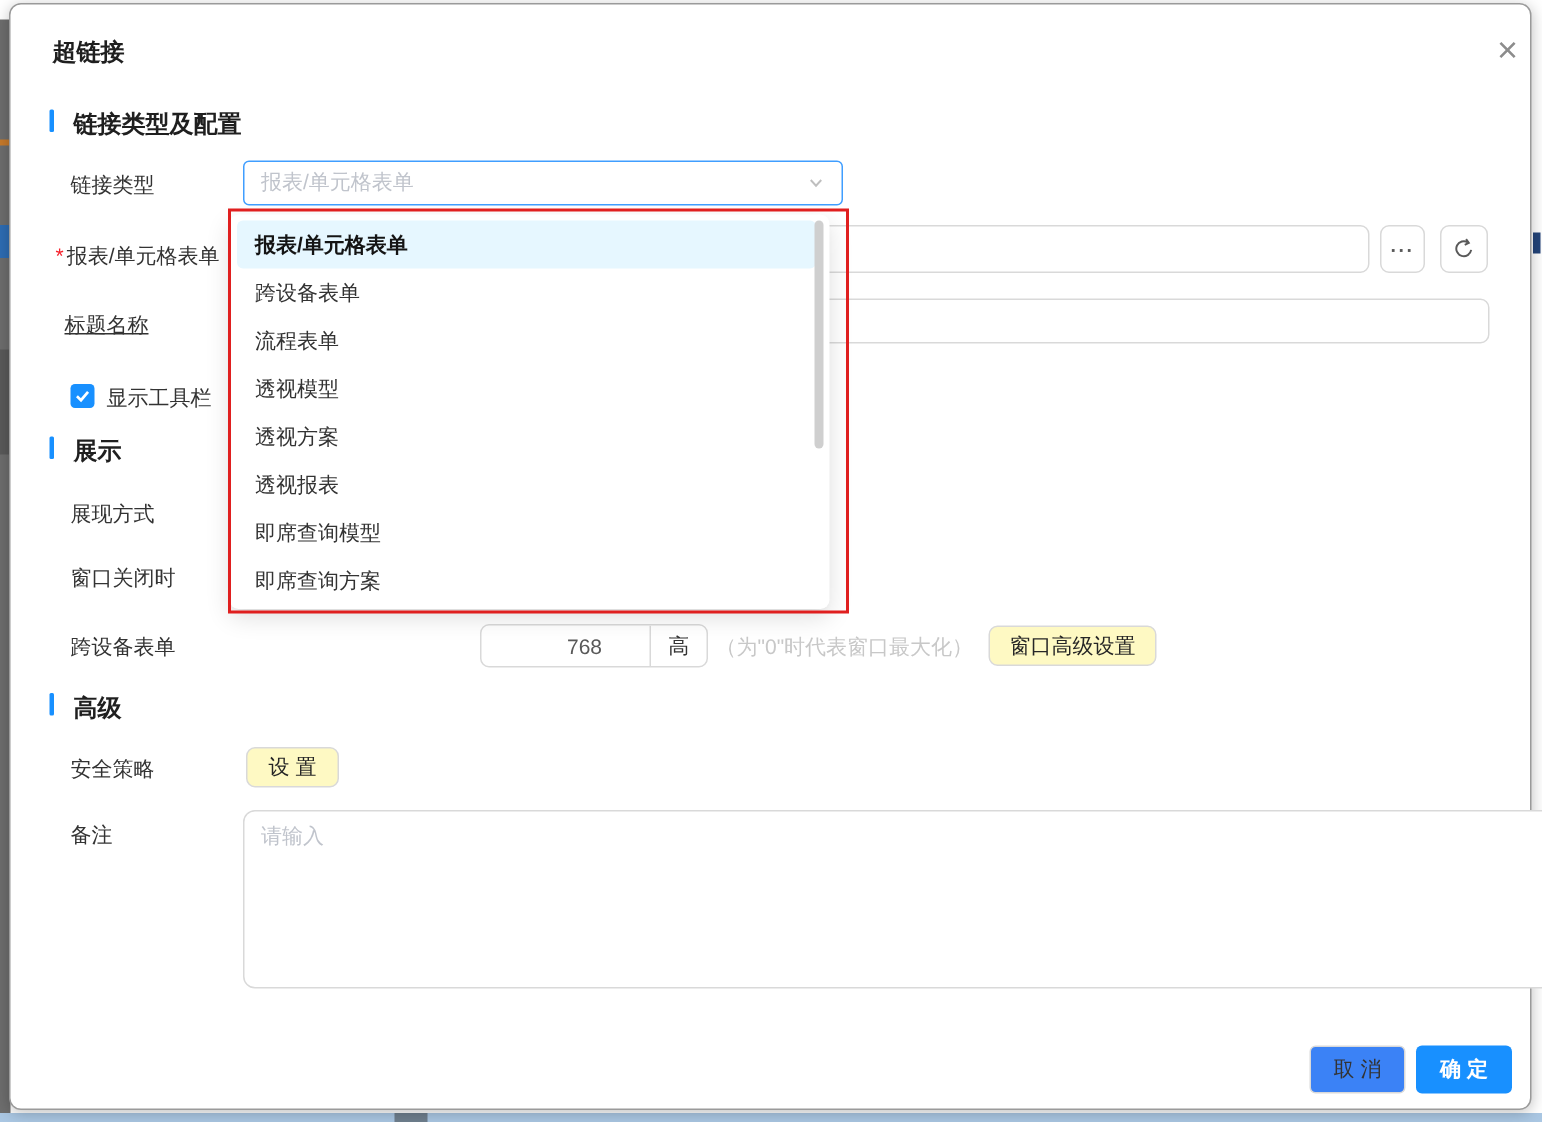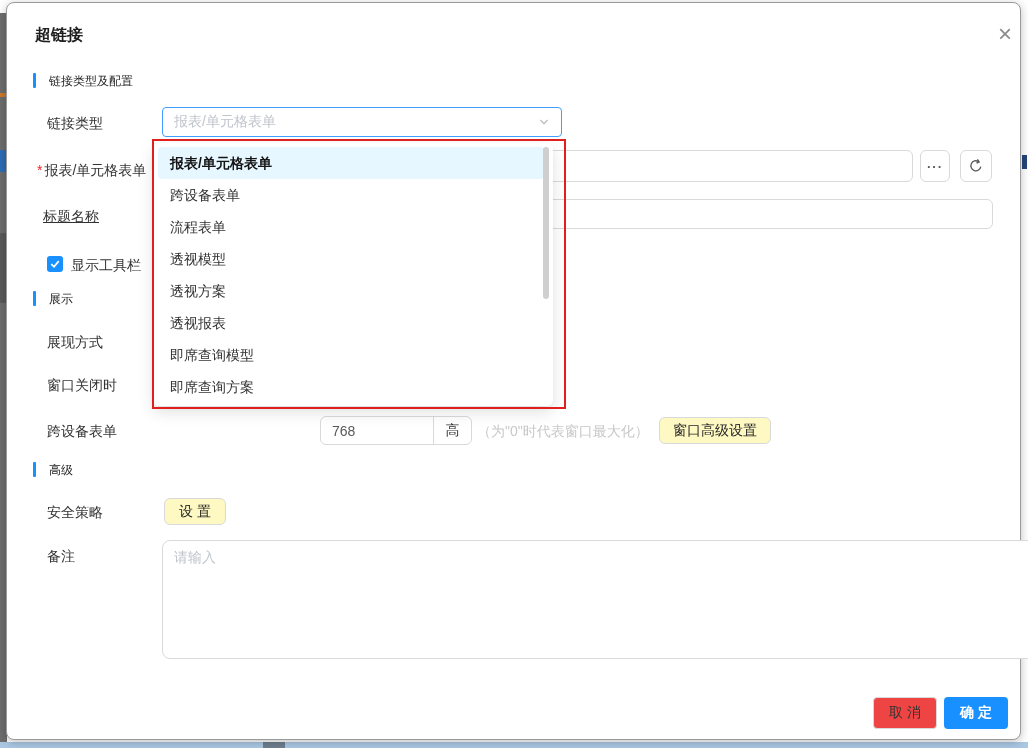--- a/index.html
+++ b/index.html
@@ -27,21 +27,21 @@
   .modal {
     left:6px; top:2px; width:1015px; height:738px;
     background:#fff; border:1px solid #9a9a9a; border-radius:8px;
     box-shadow: 0 2px 10px rgba(0,0,0,.25);
   }
   .modal-title { left:28px; top:22px; font-size:16px; font-weight:700; color:#1f1f1f; }
   .close-btn { left:984px; top:18px; width:28px; height:28px; color:#8c8c8c;
     font-size:24px; line-height:26px; text-align:center; cursor:pointer; font-weight:400; }
 
   .section-bar { width:3px; height:15px; background:#1890ff; border-radius:1px; }
-  .section-title { font-size:12px; font-weight:400; color:#1f1f1f; }
+  .section-title { font-size:16px; font-weight:700; color:#1f1f1f; }
 
   .field-label { font-size:14px; color:#333; line-height:16px; white-space:nowrap; }
   .req { color:#f5222d; margin-right:2px; }
 
   .select-box {
     left:155px; top:104px; width:400px; height:30px;
     border:1px solid #409eff; border-radius:4px; background:#fff;
     display:flex; align-items:center; padding:0 11px; cursor:pointer;
   }
   .select-box .ph { color:#c0c4cc; flex:1; }
@@ -73,21 +73,21 @@
   }
   .size-group input {
     border:none; outline:none; flex:1; min-width:0; padding:0 11px;
     font-family:inherit; font-size:14px; color:#595959; background:transparent;
   }
   .size-unit {
     width:38px; display:flex; align-items:center; justify-content:center;
     border-left:1px solid #d9d9d9; color:#333; font-size:14px;
   }
   .group-w { left:155px; top:413px; width:152px; }
-  .group-h { left:313px; top:413px; width:152px; }
+  .group-h { left:313px; top:413px; width:152px;padding-left:46px; }
   .size-hint { left:470px; top:420px; color:#c8c8c8; font-size:14px; }
 
   .plain-btn {
     border:1px solid #d9d9d9; border-radius:6px; background:#fef9c3; cursor:pointer;
     font-family:inherit; font-size:14px; color:#262626;
     display:flex; align-items:center; justify-content:center;
   }
   .btn-window-adv { left:652px; top:414px; width:112px; height:27px; }
   .btn-security   { left:157px; top:495px; width:62px;  height:27px; }
 
@@ -98,21 +98,21 @@
     resize:none; outline:none;
   }
   .remark-area::placeholder { color:#c0c4cc; }
   .text-input::placeholder { color:#c0c4cc; }
 
   .footer-btn {
     border-radius:4px; font-size:14px; cursor:pointer; font-family:inherit;
     display:flex; align-items:center; justify-content:center;
   }
   .btn-cancel { left:866px; top:694px; width:64px; height:32px;
-    border:1px solid #d9d9d9; background:#ef4444; color:#333; }
+    border:1px solid #d9d9d9; background:#3b82f6; color:#333; }
   .btn-ok { left:937px; top:694px; width:64px; height:32px;
     border:none; background:#1890ff; color:#fff; font-weight:700; }
 
   
   .dropdown-panel {
     left:153px; top:143px; width:400px; height:263px; z-index:10;
     background:#fff; border-radius:6px; padding:4px 5px;
     box-shadow: 0 3px 6px -4px rgba(0,0,0,.12), 0 6px 16px rgba(0,0,0,.12);
   }
   .dd-item {

